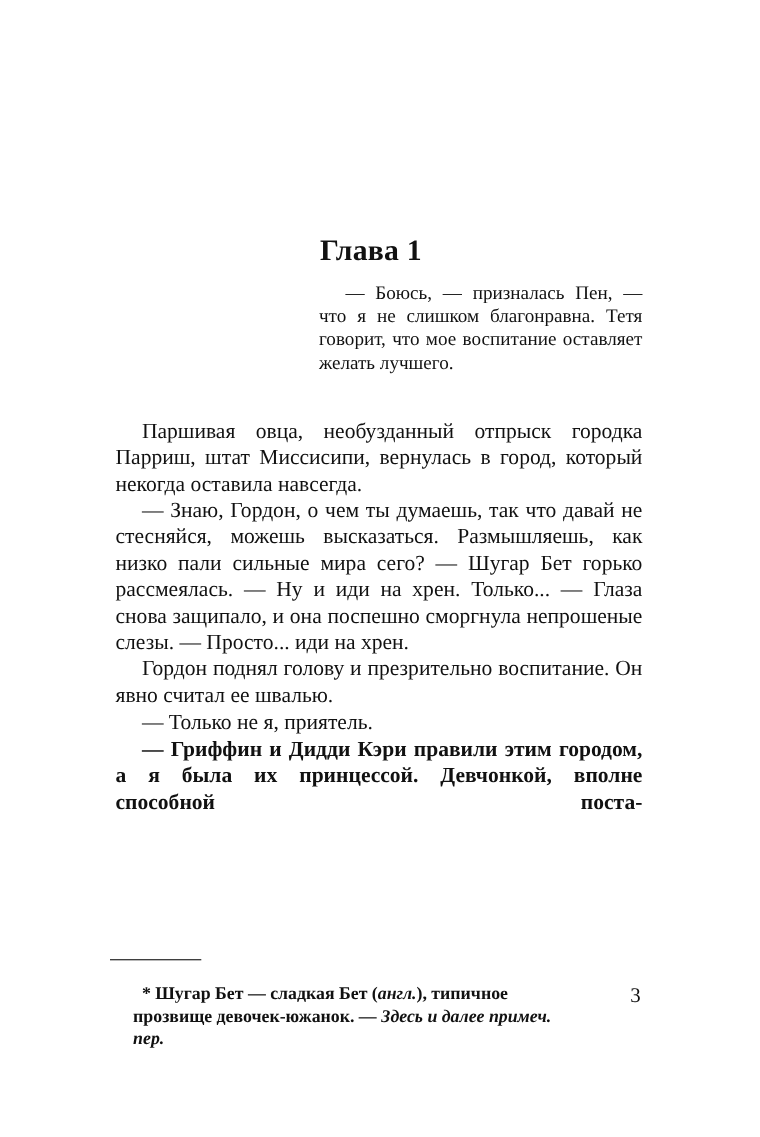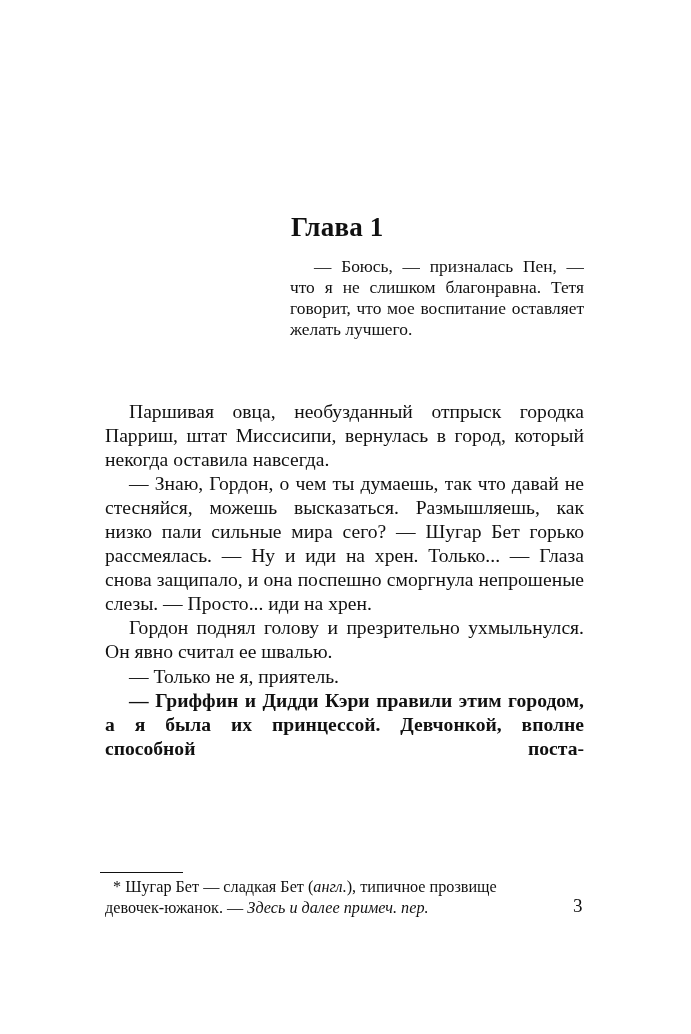--- a/index.html
+++ b/index.html
@@ -48,21 +48,21 @@
     .epigraph-source {
       margin: 7px 0 0 0;
       text-align: right;
       font-style: italic;
       font-size: 16.2px;
       line-height: 21px;
     }
     .body-text {
       position: absolute;
       left: 105px;
-      top: 400px;
+      top: 381px;
       width: 479px;
       font-size: 19.6px;
       line-height: 24.05px;
     }
     .body-text p {
       margin: 0;
       text-indent: 24px;
       text-align: justify;
       text-align-last: left;
     }
@@ -80,22 +80,23 @@
     }
     .footnote {
       position: absolute;
       left: 105px;
       top: 877px;
       width: 420px;
       font-size: 16.2px;
       line-height: 20.5px;
     }
     .footnote p {
-      margin: 0;
+      margin: 16px;
       text-indent: 8px;
+      font-weight: bold;
     }
     .footnote .it { font-style: italic; }
     .page-number {
       position: absolute;
       left: 573px;
       top: 895px;
       font-size: 19px;
       line-height: 22px;
     }
   </style>
@@ -106,21 +107,21 @@
 
   <h1 class="chapter-title">Глава 1</h1>
 
   <div class="epigraph">
     <p class="epigraph-text">— Боюсь, — призналась Пен, — что я не слишком благонравна. Тетя говорит, что мое воспитание оставляет желать лучшего.</p>
   </div>
 
   <div class="body-text">
     <p>Паршивая овца, необузданный отпрыск городка Парриш, штат Миссисипи, вернулась в город, который некогда оставила навсегда.</p>
     <p>— Знаю, Гордон, о чем ты думаешь, так что давай не стесняйся, можешь высказаться. Размышляешь, как низко пали сильные мира сего? — Шугар Бет горько рассмеялась. — Ну и иди на хрен. Только... — Глаза снова защипало, и она поспешно сморгнула непрошеные слезы. — Просто... иди на хрен.</p>
-    <p>Гордон поднял голову и презрительно ухмыльнулся. Он явно считал ее швалью.</p>
+    <p>Гордон поднял голову и презрительно воспитание. Он явно считал ее швалью.</p>
     <p>— Только не я, приятель.</p>
     <p class="justify-last">— Гриффин и Дидди Кэри правили этим городом, а я была их принцессой. Девчонкой, вполне способной поста-</p>
   </div>
 
   <div class="footnote-rule"></div>
 
   <div class="footnote">
     <p><span>*</span> <span>Шугар Бет — сладкая Бет (</span><span class="it">англ.</span><span>), типичное прозвище девочек-южанок. — </span><span class="it">Здесь и далее примеч. пер.</span></p>
   </div>
 

